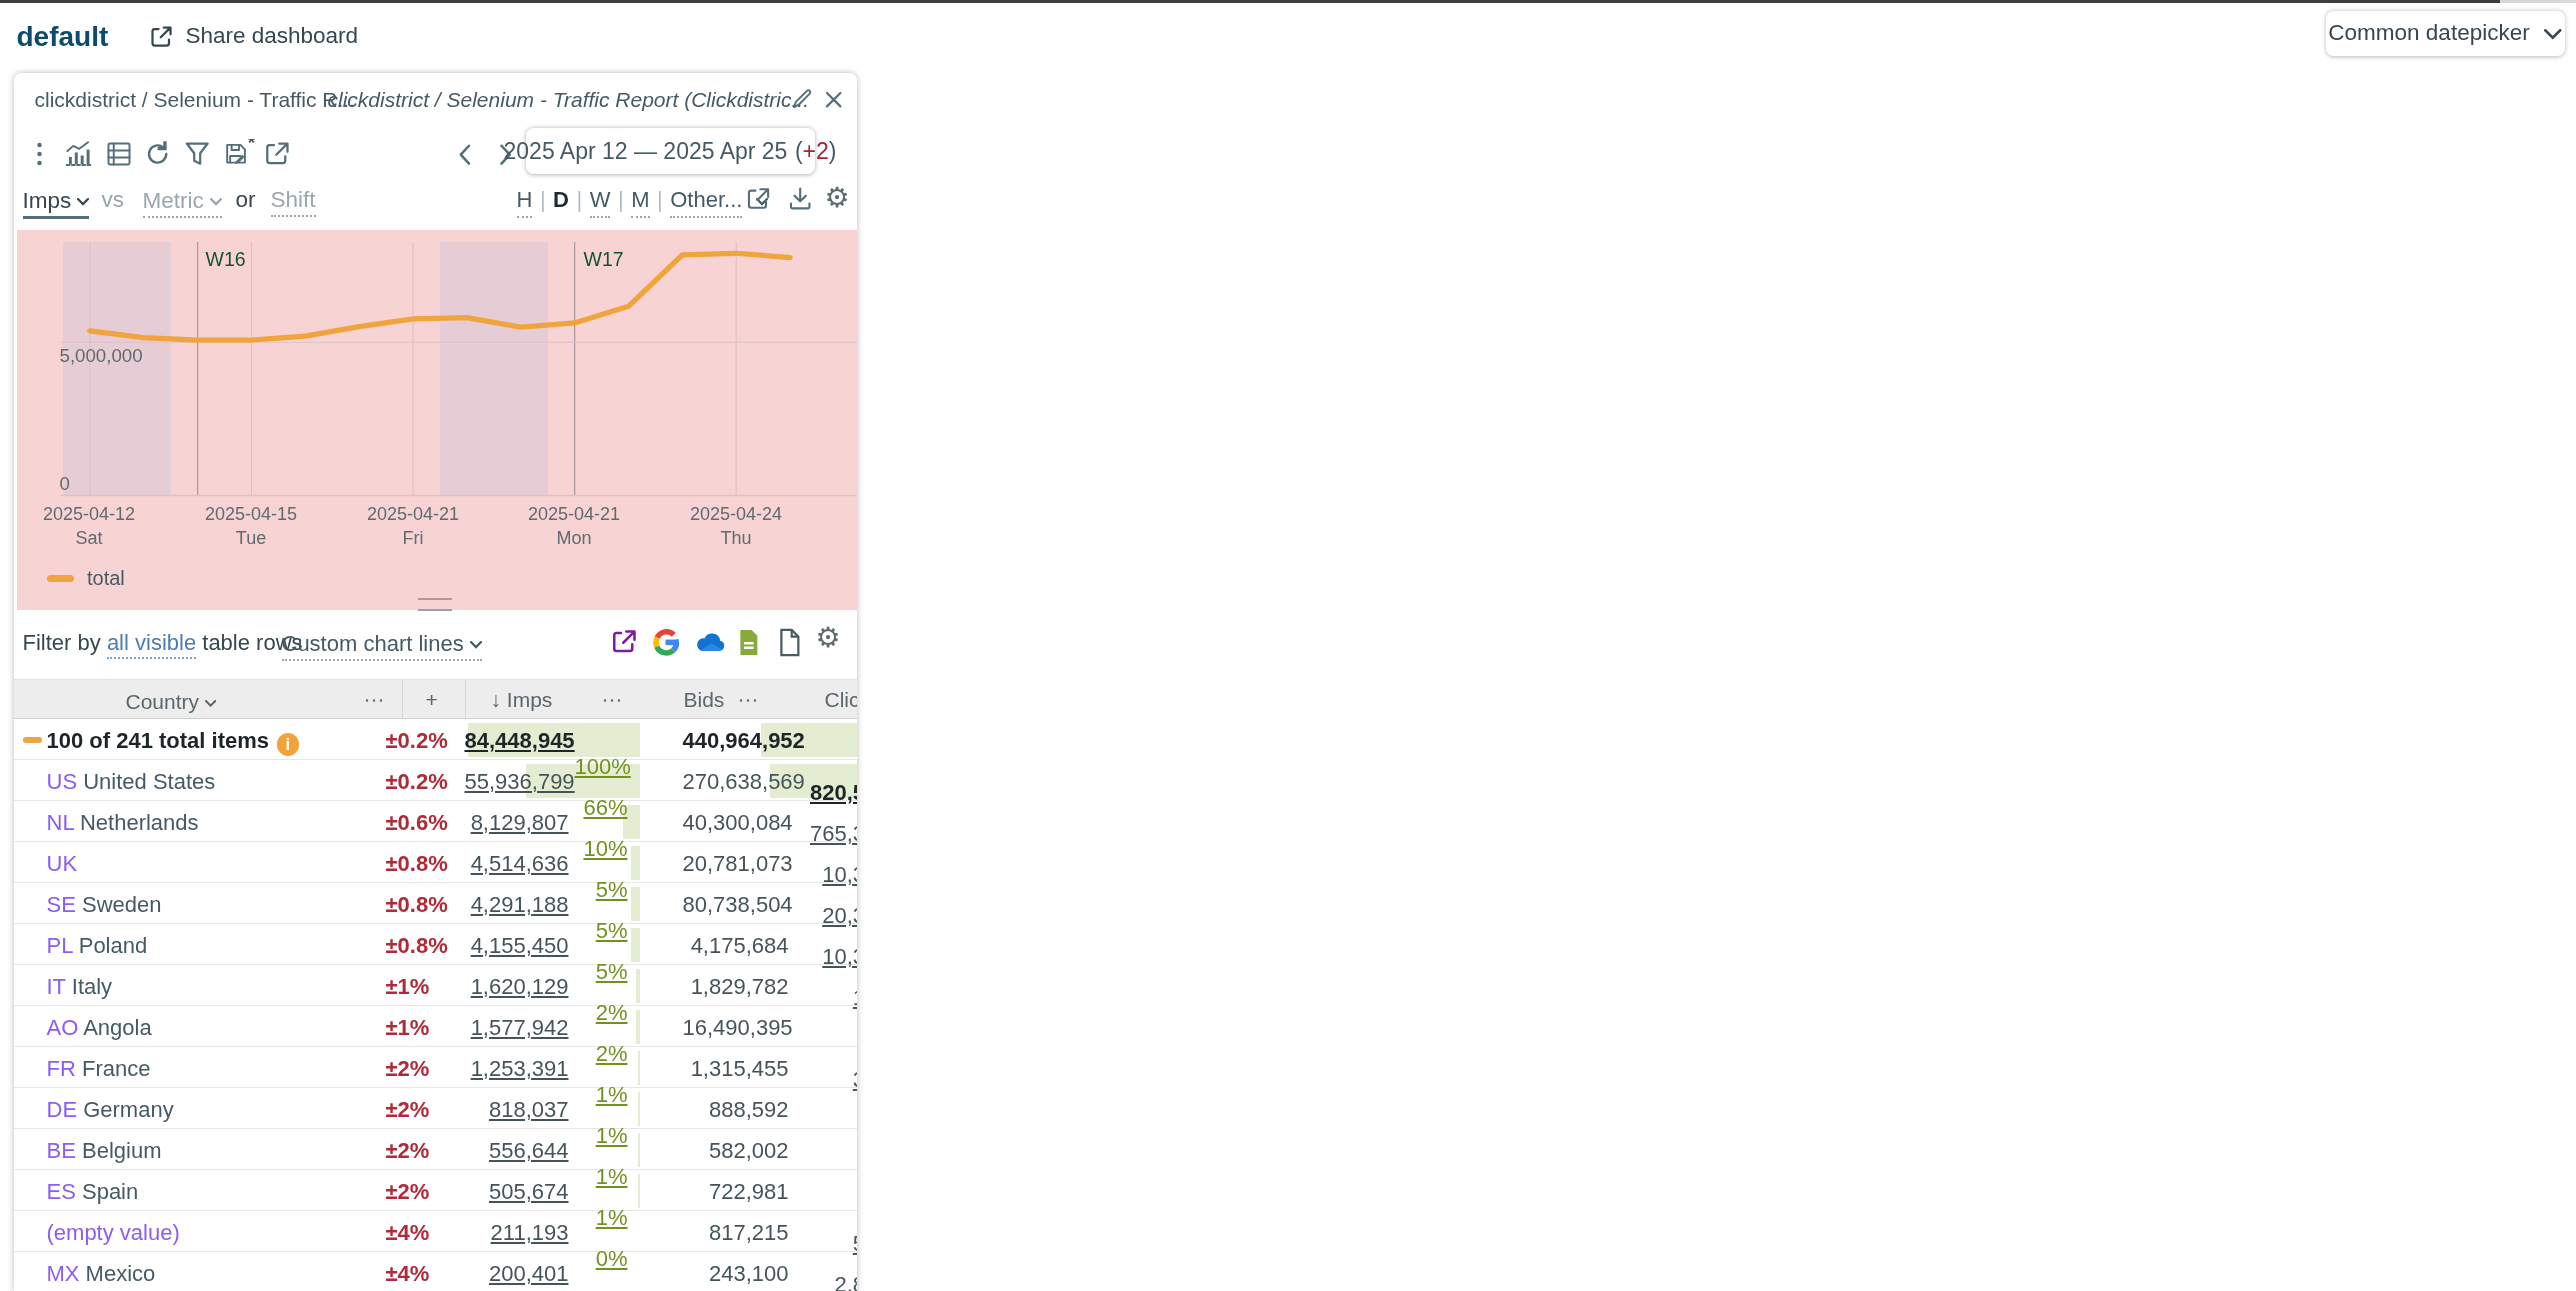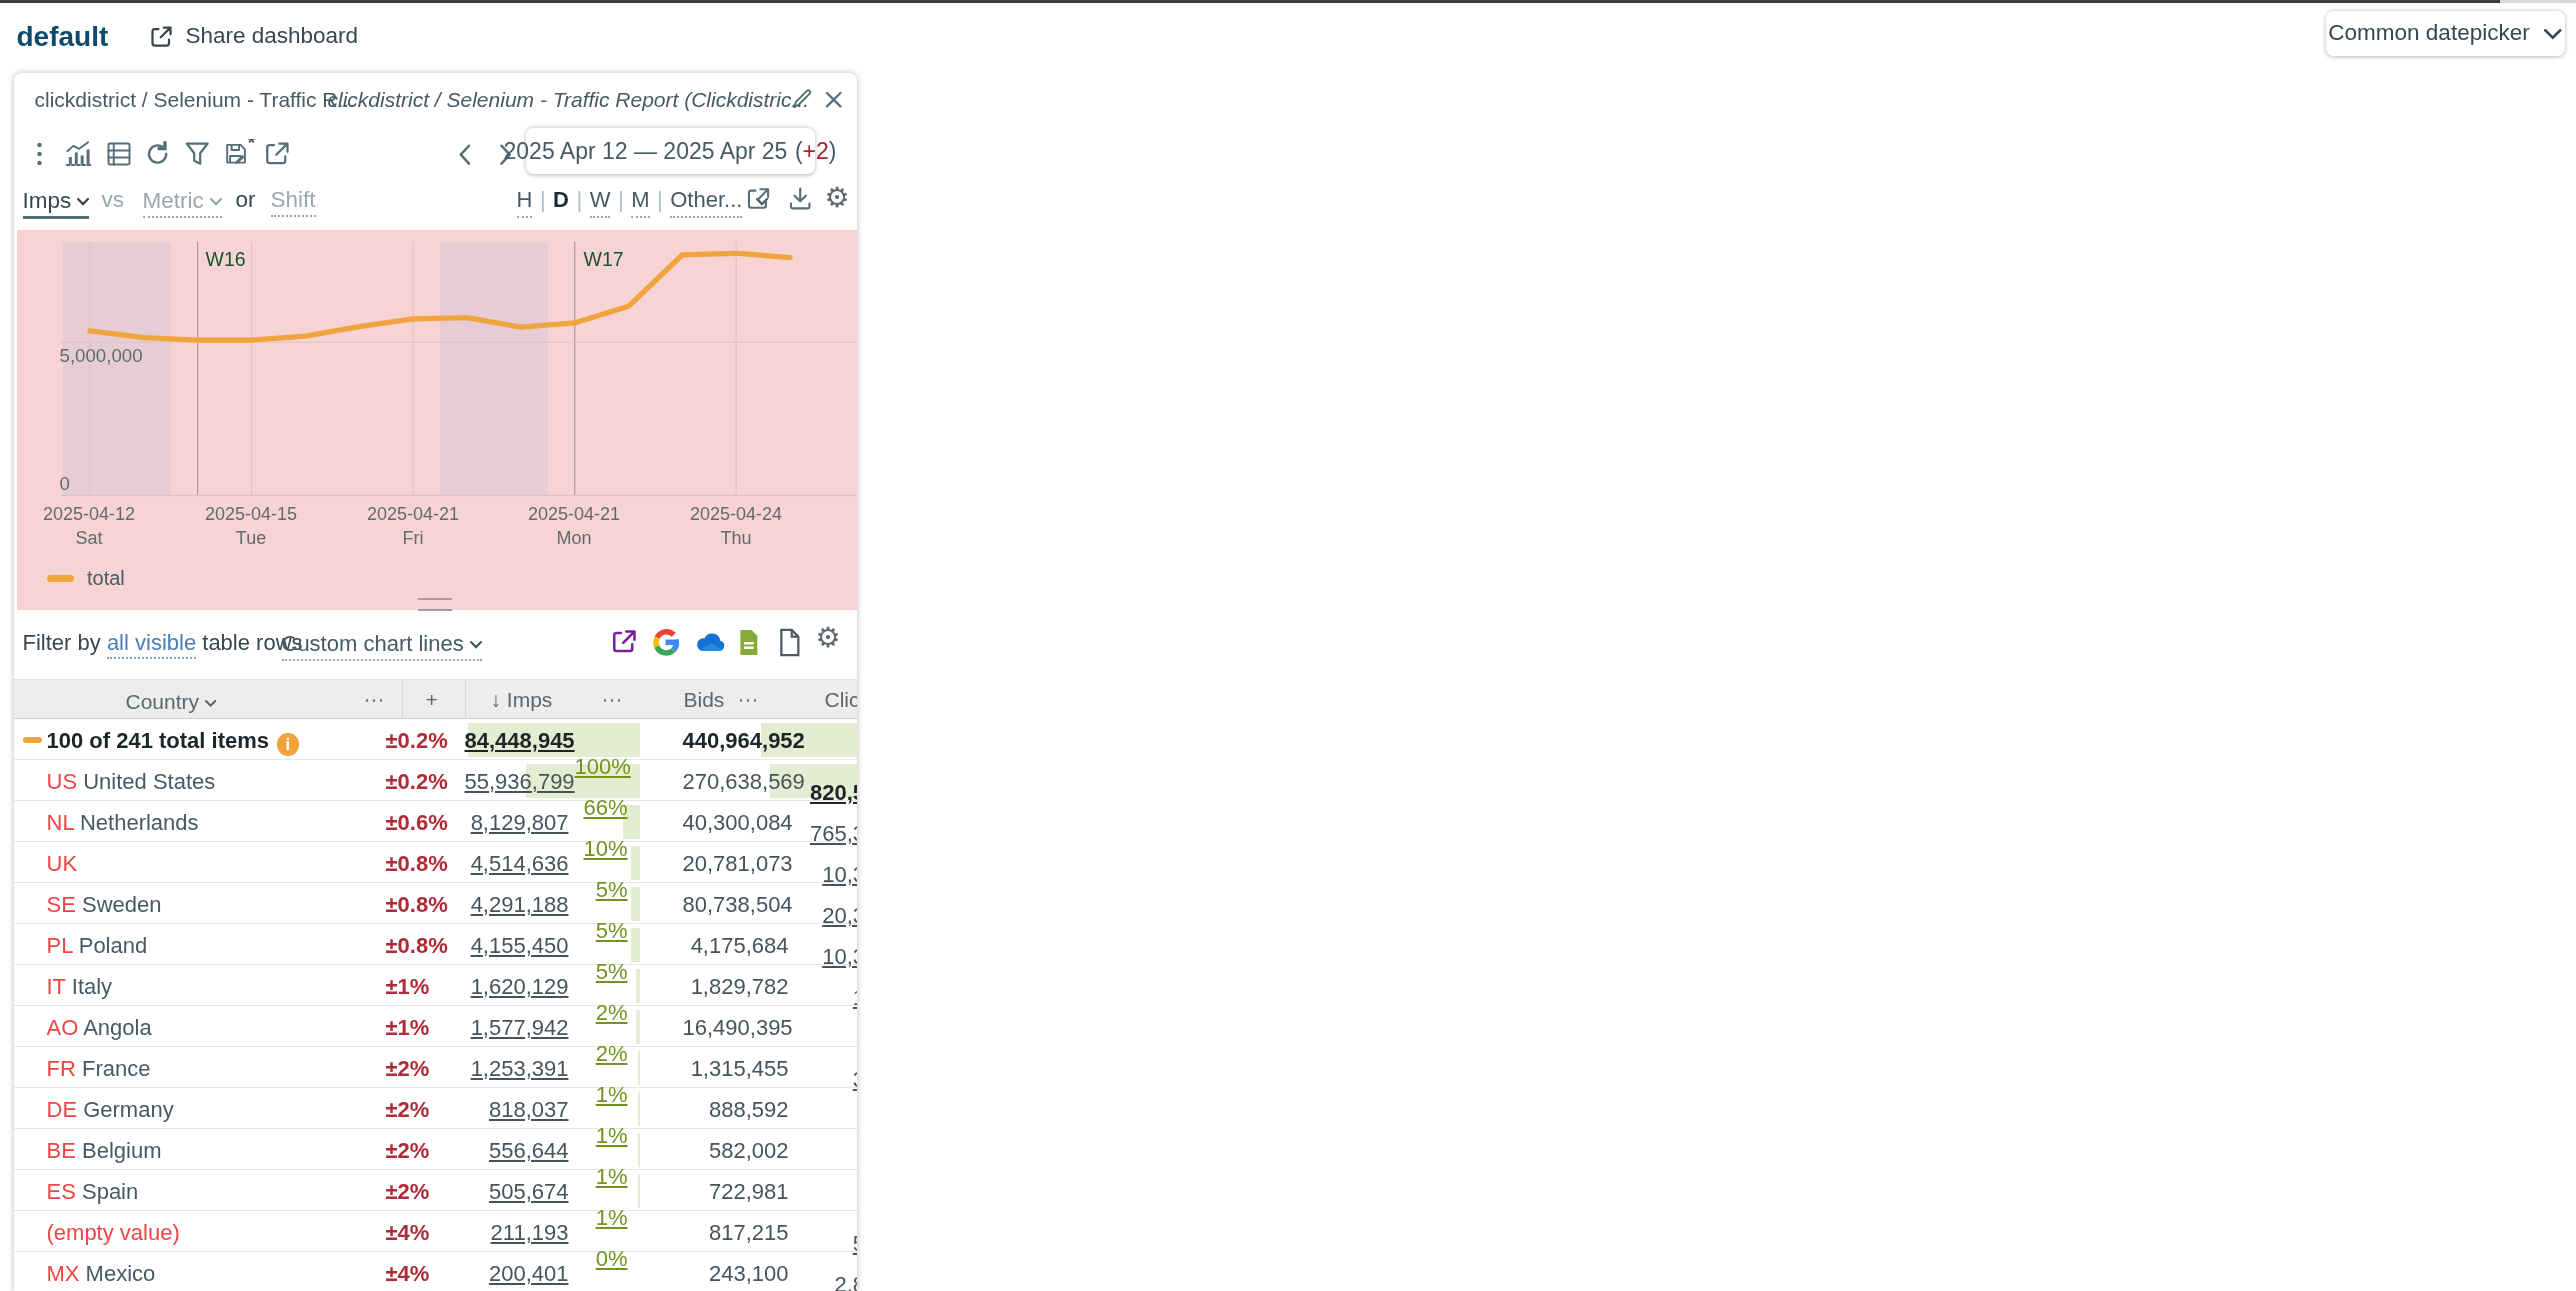--- a/index.html
+++ b/index.html
@@ -74,21 +74,21 @@
   .th { position:absolute; top:8.2px; white-space:nowrap; }
   .th-dots { color:#6b777c; cursor:pointer; letter-spacing:1.5px; }
   .vdiv { position:absolute; top:0; width:0.7px; height:39px; background:#d6d6d6; }
 
   .trow { position:relative; height:41px; border-bottom:0.7px solid #e6e6e6; font-size:22px;
     white-space:nowrap; background:#fff; }
   .cell { position:absolute; top:9px; }
   .bar { position:absolute; top:3.7px; height:34px; background:#e4edd2; z-index:0; }
   .z { position:relative; z-index:1;text-decoration:underline; }
   .c-dash { position:absolute; left:9px; top:18px; width:19.5px; height:6px; border-radius:3px; background:#f0a43e; }
-  .c-code { color:#ef4444;margin-top:32px; }
+  .c-code { color:#8b5cf6;margin-top:32px; }
   .c-name { color:#455a64; }
   .c-pm { color:#b02a37; font-weight:700; text-align:left; width:63px; left:372px; }
   .c-imps { text-align:right; width:104px; left:451px; color:#46545a; }
   .c-pct { text-align:right; width:53px; left:561px; color:#72921f; }
   .c-bids { text-align:right; width:106px; left:669px; color:#46545a; }
   .c-click { text-align:right; width:97px; left:779px; color:#46545a; }
   .t-bold { font-weight:700; color:#1d2528; }
   .info-badge { display:inline-block; width:22.5px; height:22.5px; border-radius:50%; background:#f2a33c;
     color:#fff; font-size:16.5px; font-weight:700; text-align:center; line-height:22.5px; margin-left:7.5px;
     vertical-align:-2.2px; }

